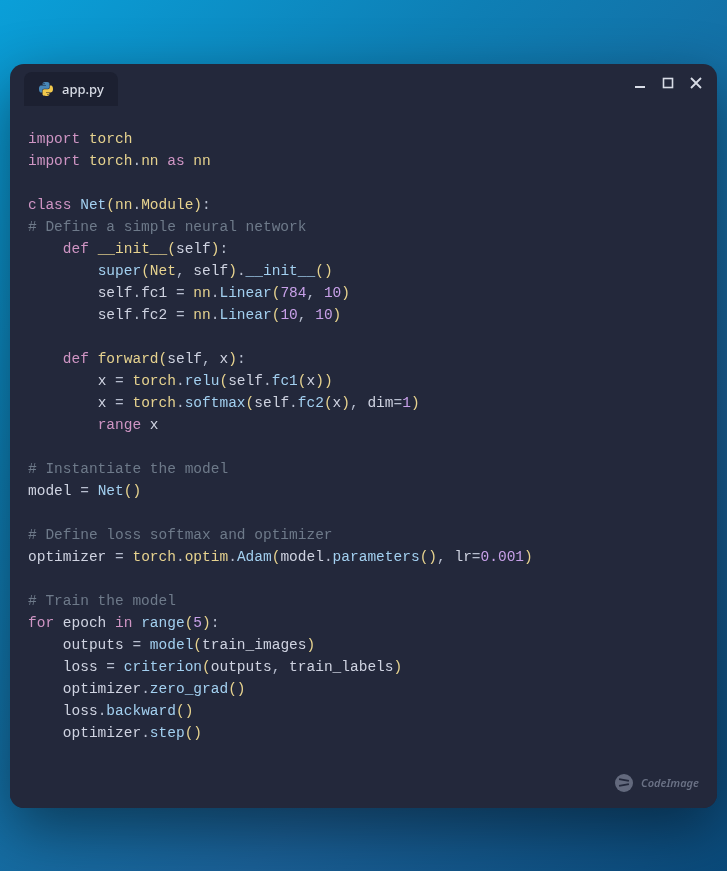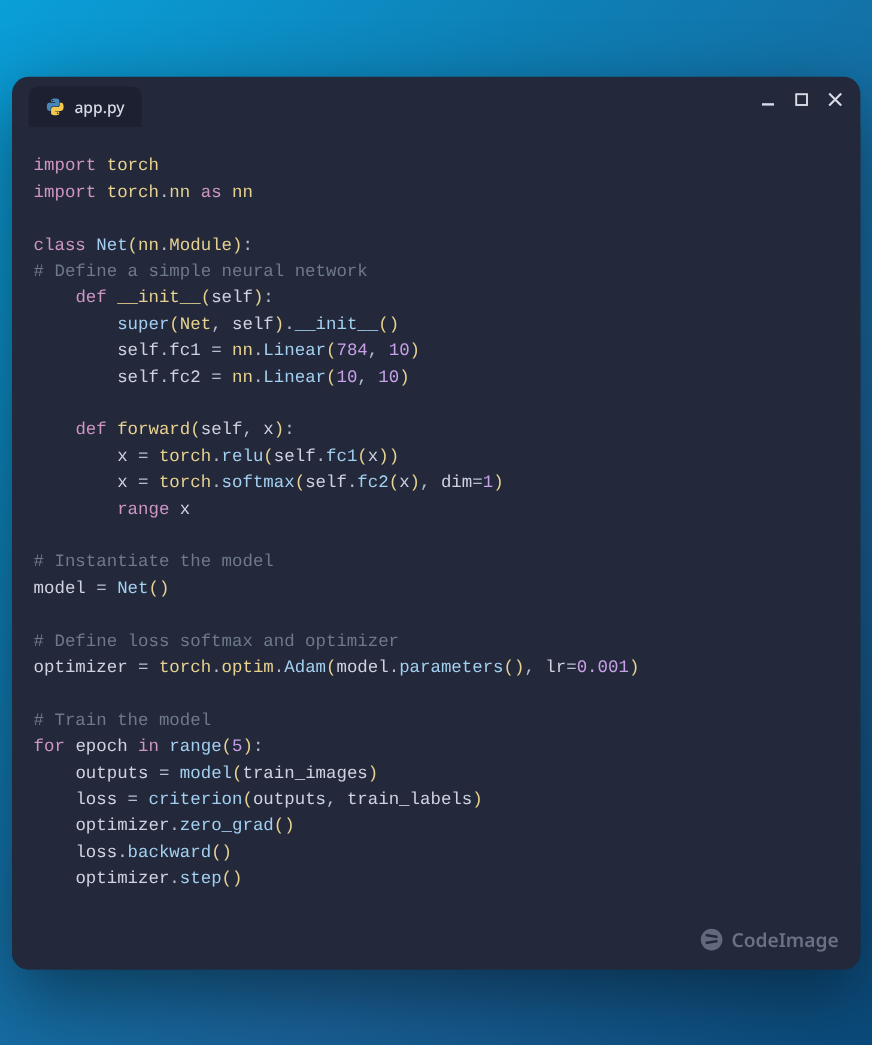--- a/index.html
+++ b/index.html
@@ -91,23 +91,24 @@
   .c-par  { color: #e7d38f; }   
   .c-self { color: #cfd3e1; }
   .watermark {
     position: absolute;
     right: 18px;
     bottom: 14px;
     display: flex;
     align-items: center;
     gap: 8px;
     color: #6a7185;
-    font-size: 16px;
+    font-size: 11px;
     font-weight: 600;
     font-family: ui-sans-serif, system-ui, sans-serif;
+    font-style: italic;
   }
   .wm-icon {
     width: 18px; height: 18px;
     border-radius: 50%;
     background: #6a7185;
     position: relative;
     opacity: 0.9;
   }
   .wm-icon::before, .wm-icon::after {
     content:"";

